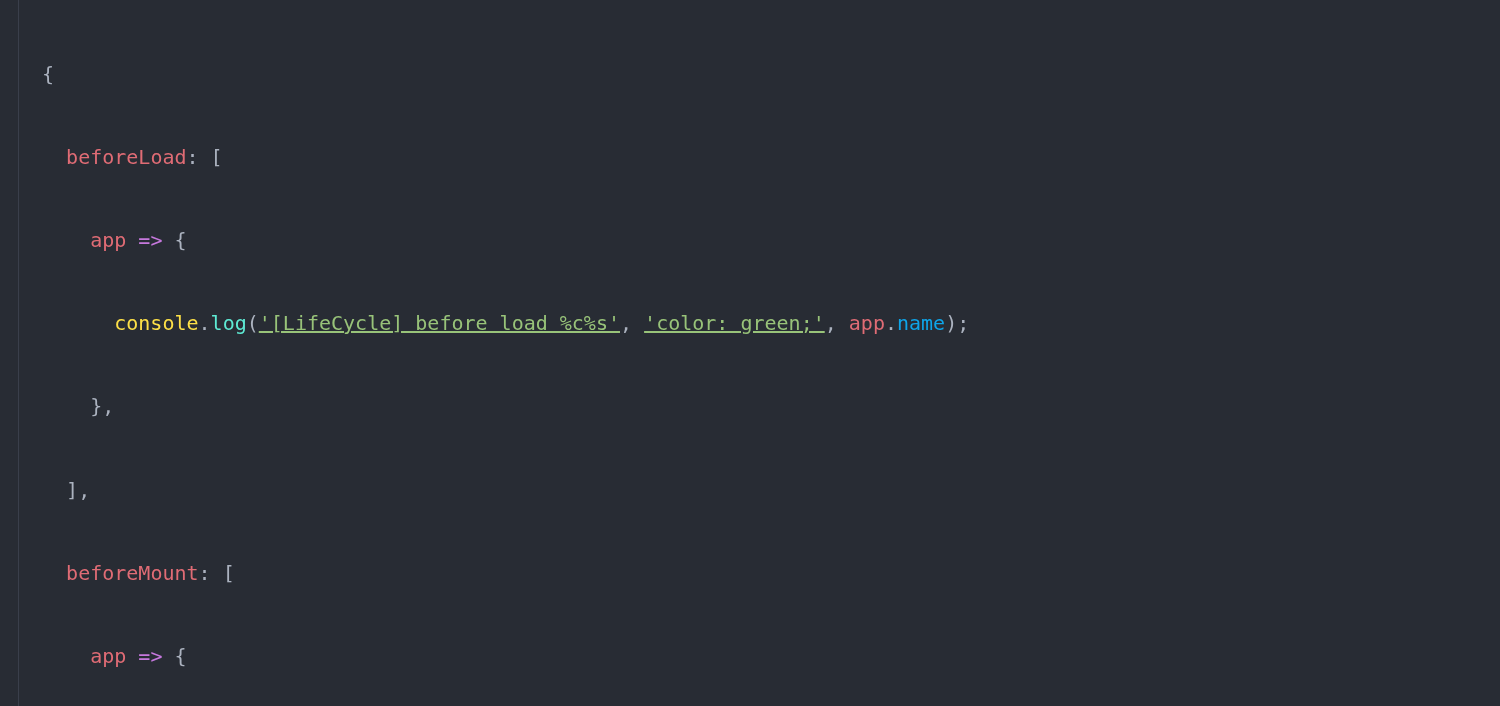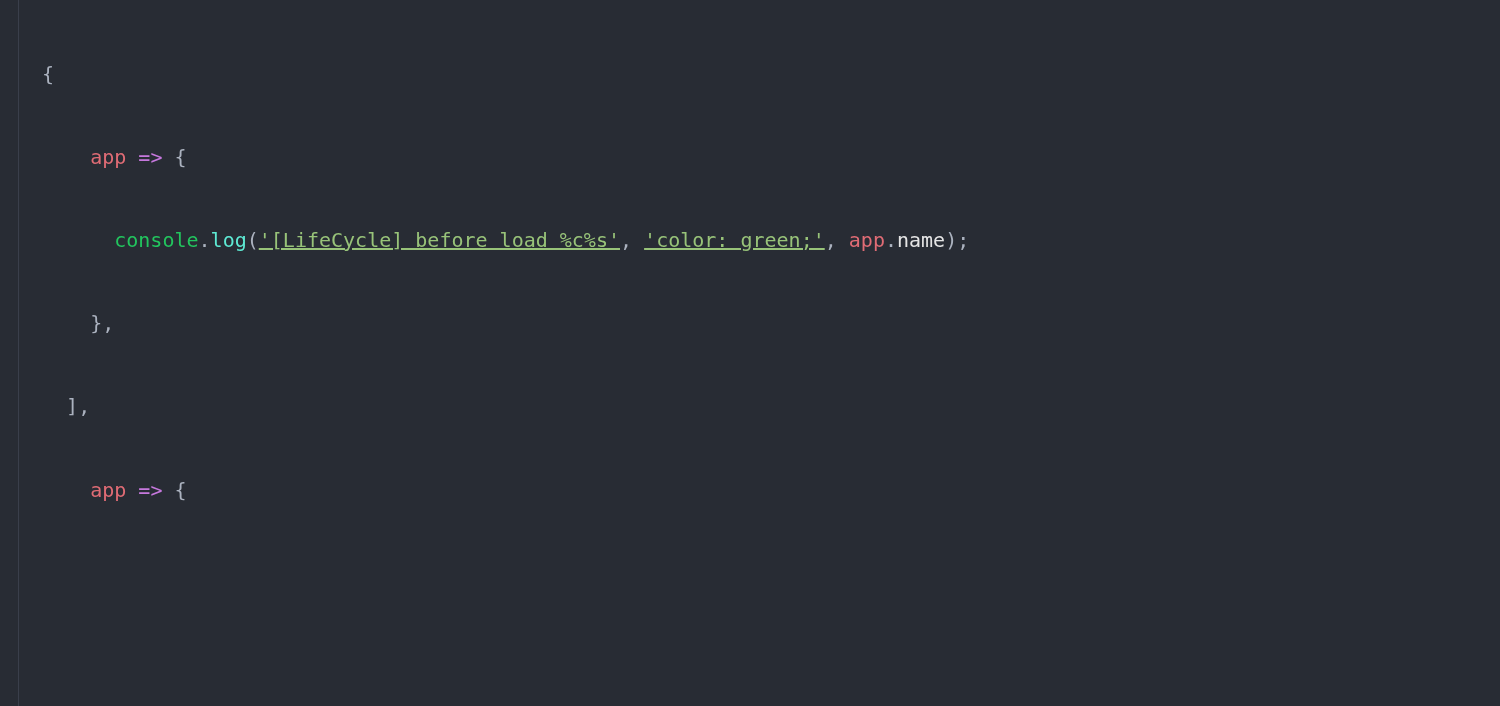--- a/index.html
+++ b/index.html
@@ -34,38 +34,40 @@
     .line {
       display: block;
       padding-left: 32px;
     }
     .tok-brace { color: #abb2bf; }
     .tok-bracket { color: #abb2bf; }
     .tok-key { color: #e06c75; }
     .tok-punct { color: #abb2bf; }
     .tok-param { color: #e06c75; }
     .tok-arrow { color: #c678dd; }
-    .tok-obj-console { color: #22c55e; }
+    .tok-obj-console { color: #fde047; }
     .tok-method { color: #5eead4; }
     .tok-string { color: #98c379; text-decoration: underline; }
     .tok-paren { color: #abb2bf; }
-    .tok-prop { color: #e5e5e5; }
+    .tok-prop { color: #0ea5e9; }
     .tok-app { color: #e06c75; }
   </style>
 </head>
 <body>
 
 <div class="gutter-line"></div>
 
 <div class="code-container">
 <span class="line"><span class="tok-brace">{</span></span>
+<span class="line">  <span class="tok-key">beforeLoad</span><span class="tok-punct">:</span> <span class="tok-bracket">[</span></span>
 <span class="line">    <span class="tok-param">app</span> <span class="tok-arrow">=&gt;</span> <span class="tok-brace">{</span></span>
 <span class="line">      <span class="tok-obj-console">console</span><span class="tok-punct">.</span><span class="tok-method">log</span><span class="tok-paren">(</span><span class="tok-string">'[LifeCycle] before load %c%s'</span><span class="tok-punct">,</span> <span class="tok-string">'color: green;'</span><span class="tok-punct">,</span> <span class="tok-app">app</span><span class="tok-punct">.</span><span class="tok-prop">name</span><span class="tok-paren">)</span><span class="tok-punct">;</span></span>
 <span class="line">    <span class="tok-brace">}</span><span class="tok-punct">,</span></span>
 <span class="line">  <span class="tok-bracket">]</span><span class="tok-punct">,</span></span>
+<span class="line">  <span class="tok-key">beforeMount</span><span class="tok-punct">:</span> <span class="tok-bracket">[</span></span>
 <span class="line">    <span class="tok-param">app</span> <span class="tok-arrow">=&gt;</span> <span class="tok-brace">{</span></span>
 
 
 
 
 
 
 
 
 

